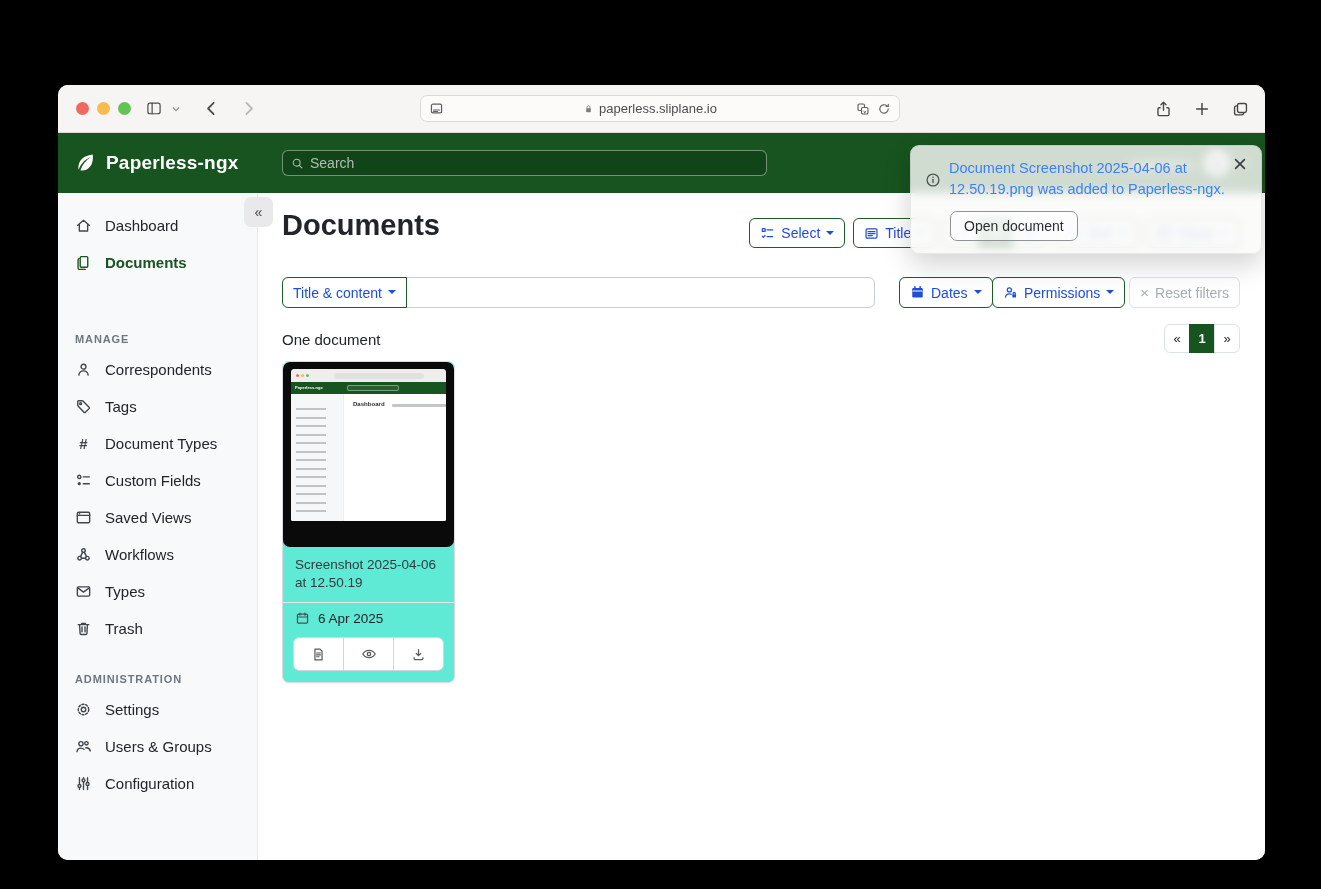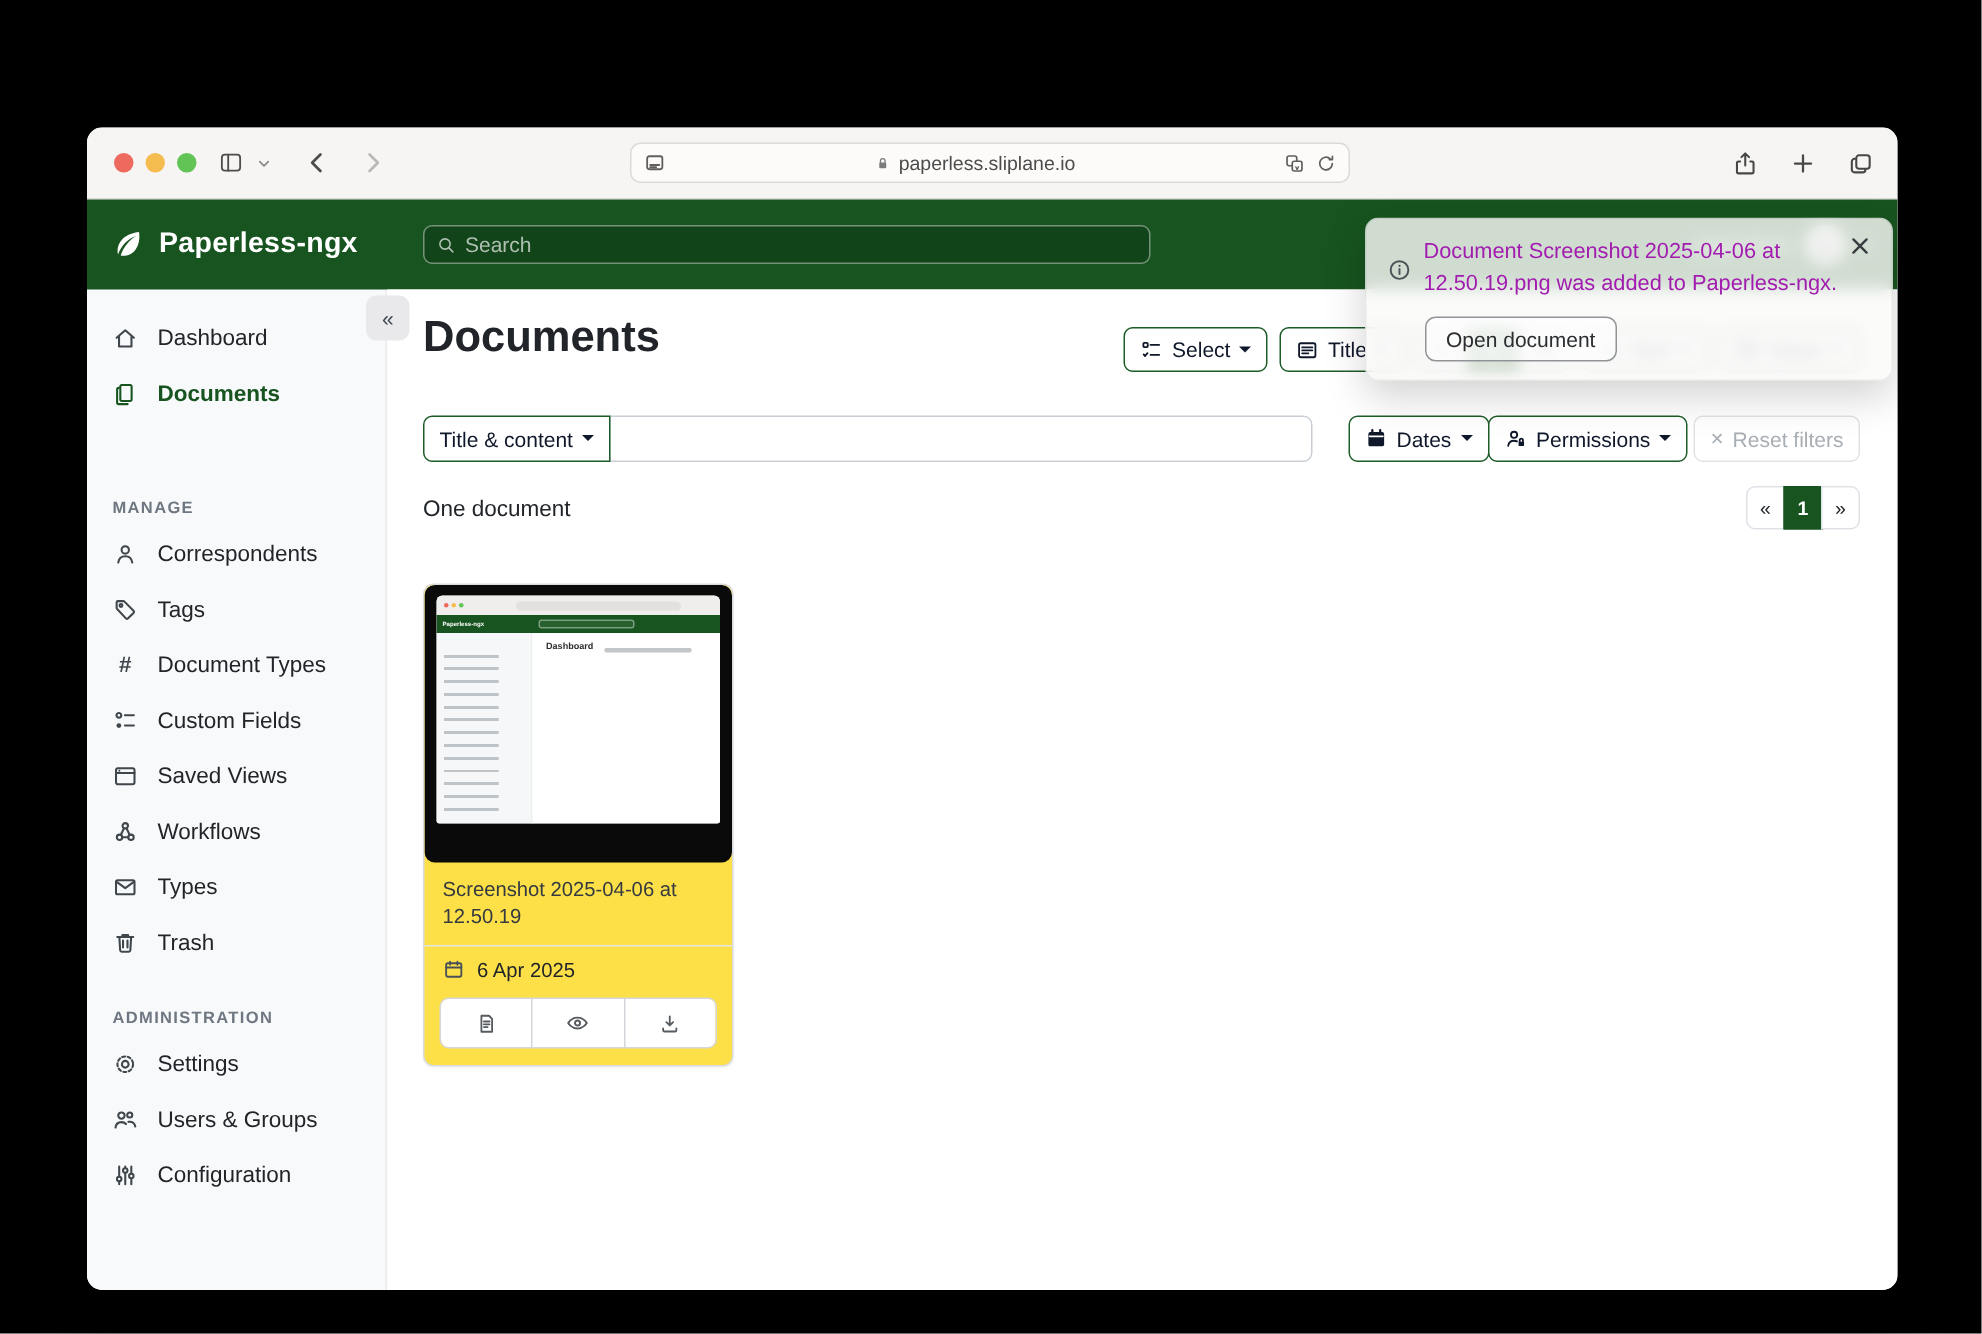--- a/index.html
+++ b/index.html
@@ -85,21 +85,21 @@
   .collapse-btn {
     position:absolute; left:186px; top:112px; width:29px; height:30px; z-index:5;
     background:#e9e9eb; border:none; border-radius:7px; color:#3f4650; font-size:14px; cursor:pointer;
     font-family:inherit;
   }
 
   
   .toolbar { position:absolute; top:25px; right:25px; display:flex; gap:8px; height:30px; }
   .btn {
     display:inline-flex; align-items:center; gap:6px; height:30px; padding:0 10px;
-    background:#fff; border:1px solid #1d5c28; border-radius:6px; color:#0f172a;
+    background:#fff; border:1px solid #1d5c28; border-radius:6px; color:#1d4ed8;
     font-size:14px; cursor:pointer; font-family:inherit; white-space:nowrap;
   }
   .btn .caret { margin-top:3px; }
   .vgroup { display:flex; }
   .vgroup .btn { border-radius:0; width:35px; padding:0; justify-content:center; margin-left:-1px; }
   .vgroup .btn:first-child { border-radius:6px 0 0 6px; margin-left:0; }
   .vgroup .btn:last-child { border-radius:0 6px 6px 0; }
   .vgroup .btn.sel { background:#17541f; border-color:#17541f; color:#fff; }
 
   
@@ -122,22 +122,22 @@
     min-width:26px; padding:0 6px; background:#fff; border:1px solid #dee2e6; color:#212529;
     font-size:13px; display:flex; align-items:center; justify-content:center; cursor:pointer; font-family:inherit;
     margin-left:-1px;
   }
   .page-btn:first-child { border-radius:6px 0 0 6px; margin-left:0; }
   .page-btn:last-child { border-radius:0 6px 6px 0; }
   .page-btn.current { background:#17541f; border-color:#17541f; color:#fff; font-weight:600; }
 
   
   .doc-card {
-    position:absolute; left:24px; top:196px; width:207px;
-    background:#fde047; border:1px solid #d9dbdf; border-radius:7px; overflow:hidden;
+    position:absolute; left:24px; top:168px; width:173px;
+    background:#5eead4; border:1px solid #d9dbdf; border-radius:7px; overflow:hidden;
     box-shadow:0 1px 2px rgba(0,0,0,.05);
   }
   .thumb { position:relative; height:185px; background:#0a0a0b; cursor:pointer; border-radius:7px; }
   .mini { position:absolute; left:8px; right:8px; top:7px; bottom:26px; background:#fff; border-radius:4px 4px 2px 2px; overflow:hidden; display:flex; flex-direction:column; }
   .mini-bar { height:13px; background:#efeeec; display:flex; align-items:center; padding:0 5px; position:relative; }
   .mini-dot { width:3px; height:3px; border-radius:50%; margin-right:2px; }
   .mini-url { position:absolute; left:28%; right:14%; top:4px; height:5.5px; background:#e2e1df; border-radius:3px; }
   .mini-green { height:12px; background:#17541f; position:relative; display:flex; align-items:center; }
   .mini-brand { color:#fff; font-size:9px; font-weight:700; transform:scale(.45); transform-origin:0 50%; white-space:nowrap; margin-left:4px; width:110px; }
   .mini-search { position:absolute; left:36%; width:34%; top:3px; height:6px; border:1px solid rgba(255,255,255,.4); background:rgba(255,255,255,.07); border-radius:2px; }
@@ -163,21 +163,21 @@
 
   
   .toast {
     position:absolute; left:852px; top:60px; width:352px; min-height:103px; z-index:50;
     background:rgba(250,250,249,.82); backdrop-filter:blur(5px); -webkit-backdrop-filter:blur(5px);
     border:1px solid rgba(0,0,0,.07); border-radius:9px;
     box-shadow:0 10px 28px rgba(0,0,0,.18); padding:12px 14px;
   }
   .toast-head { display:flex; gap:8px; }
   .toast-head .ic { color:#4e5358; margin-top:2px; }
-  .toast-msg { width:278px; font-size:14.5px; line-height:1.47; color:#a21caf; }
+  .toast-msg { width:278px; font-size:14.5px; line-height:1.47; color:#3b82f6; }
   .toast-close { position:absolute; top:10px; right:13px; background:none; border:none; color:#3a3d40; cursor:pointer; }
   .toast-action {
     margin:10px 0 0 25px; padding:6px 13px; font-size:14px; color:#2b2e31; font-family:inherit;
     background:rgba(255,255,255,.55); border:1px solid #919496; border-radius:7px; cursor:pointer;
   }
 </style>
 </head>
 <body>
 
 <div class="window">

